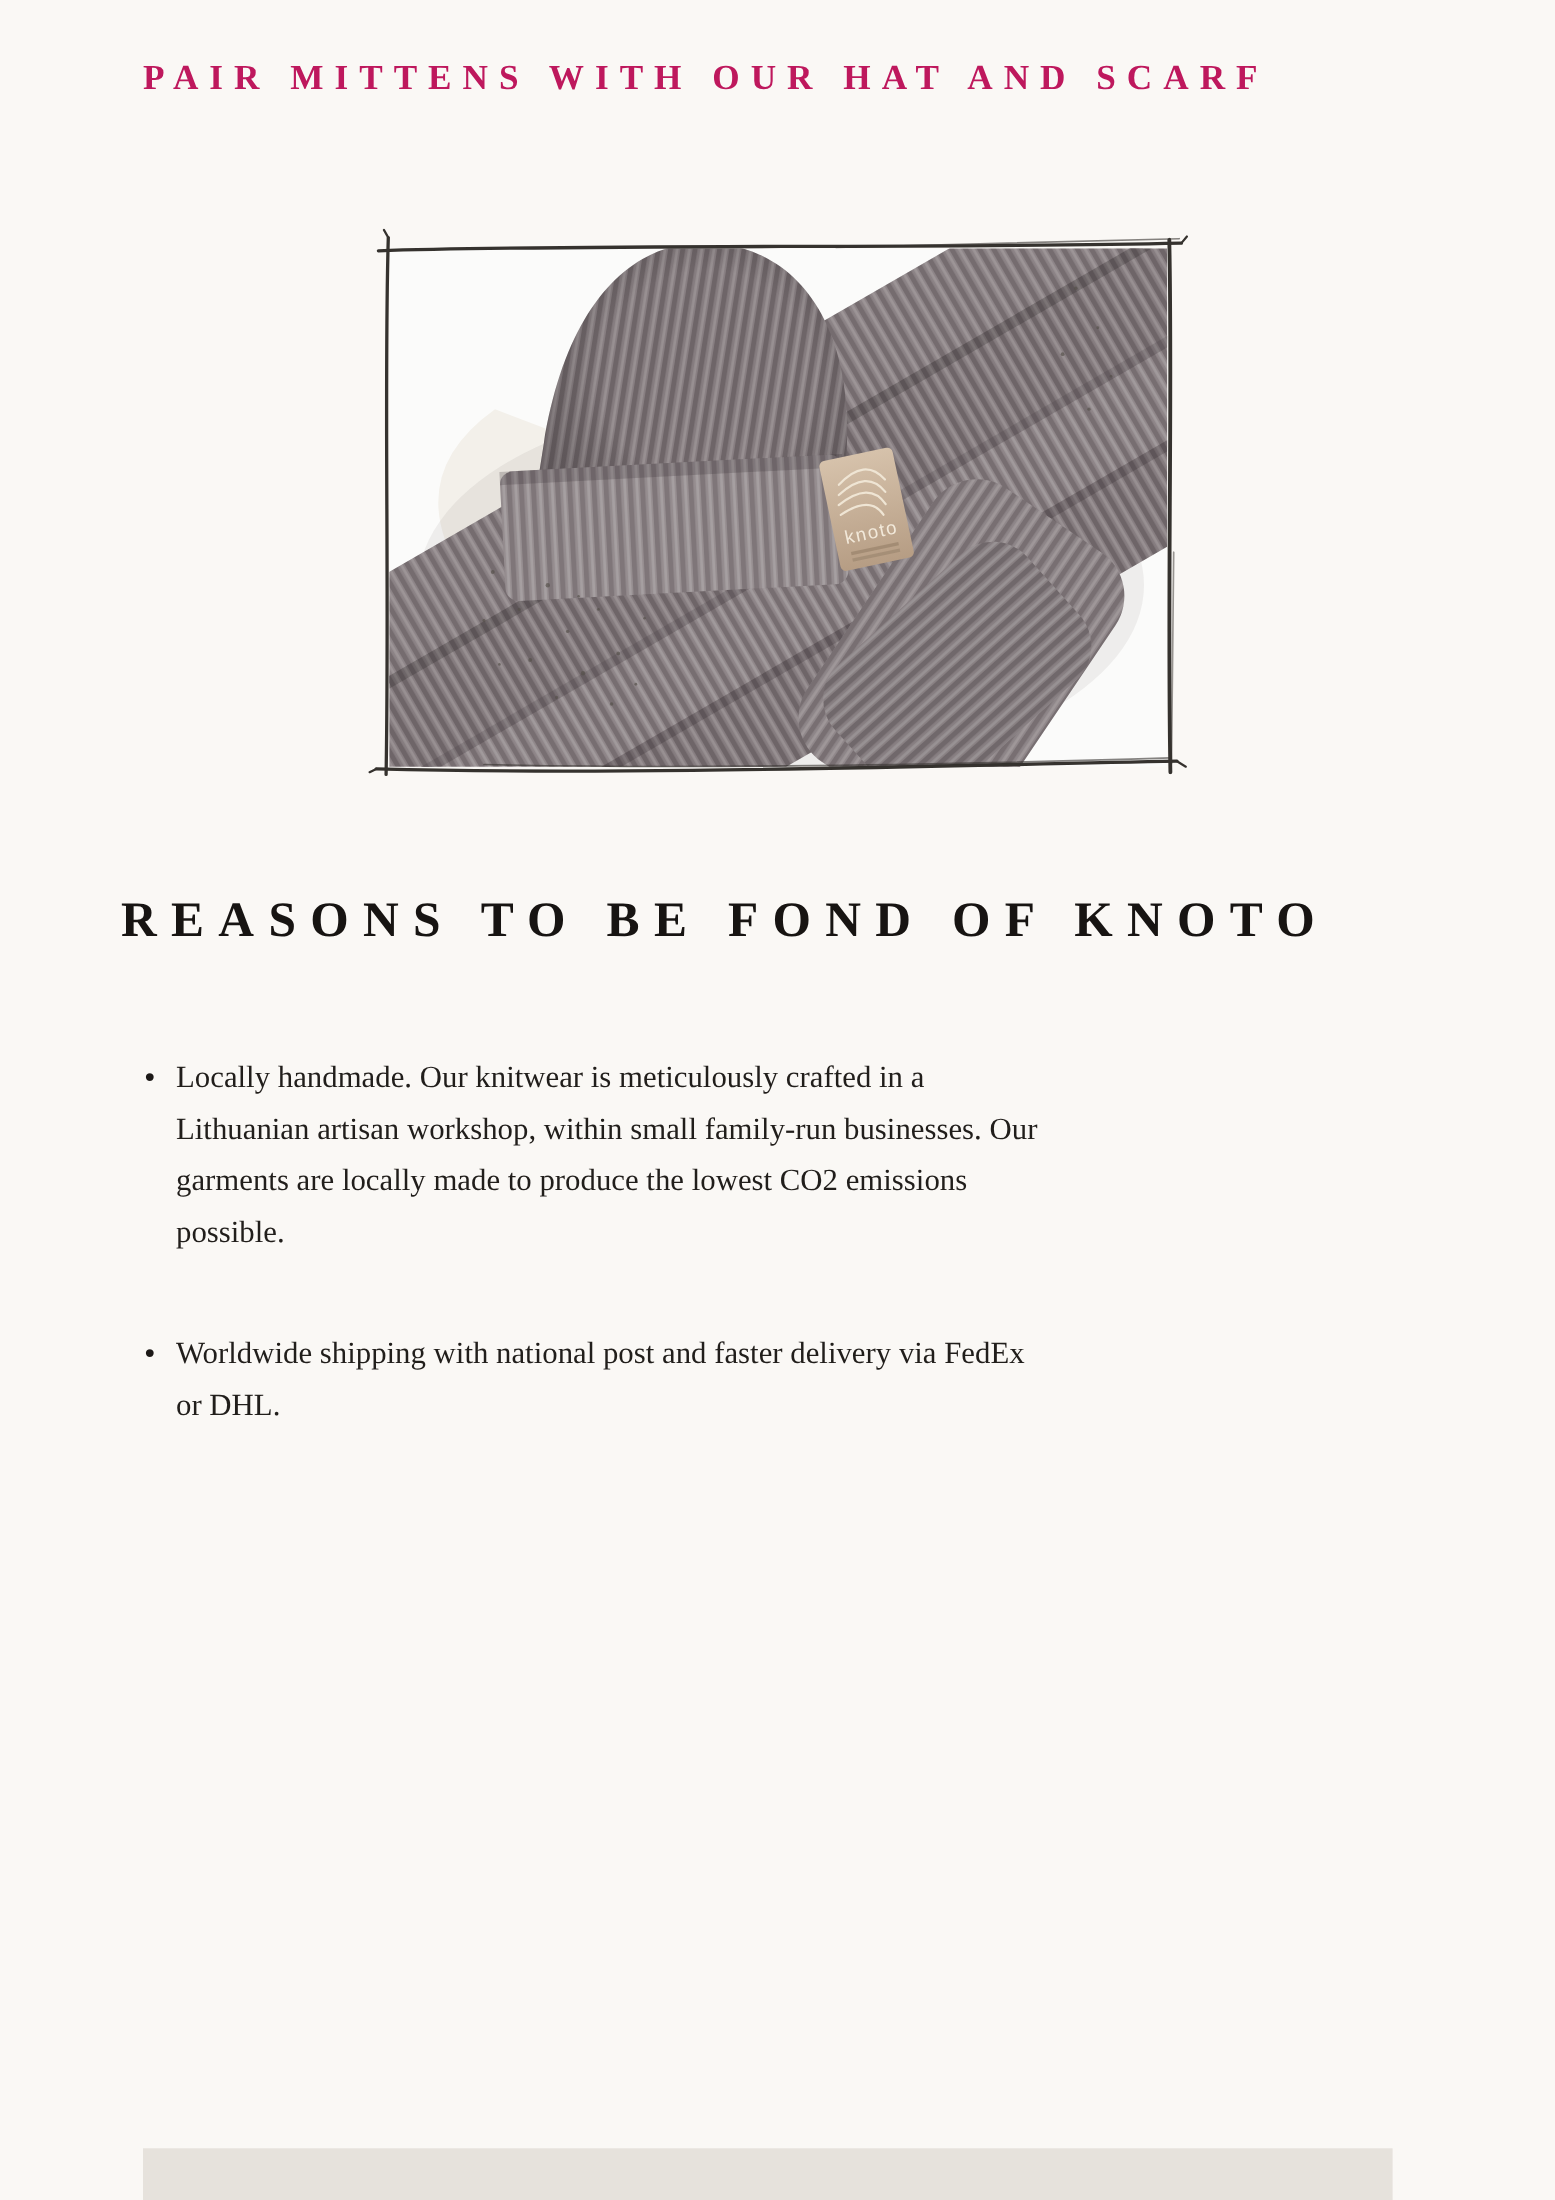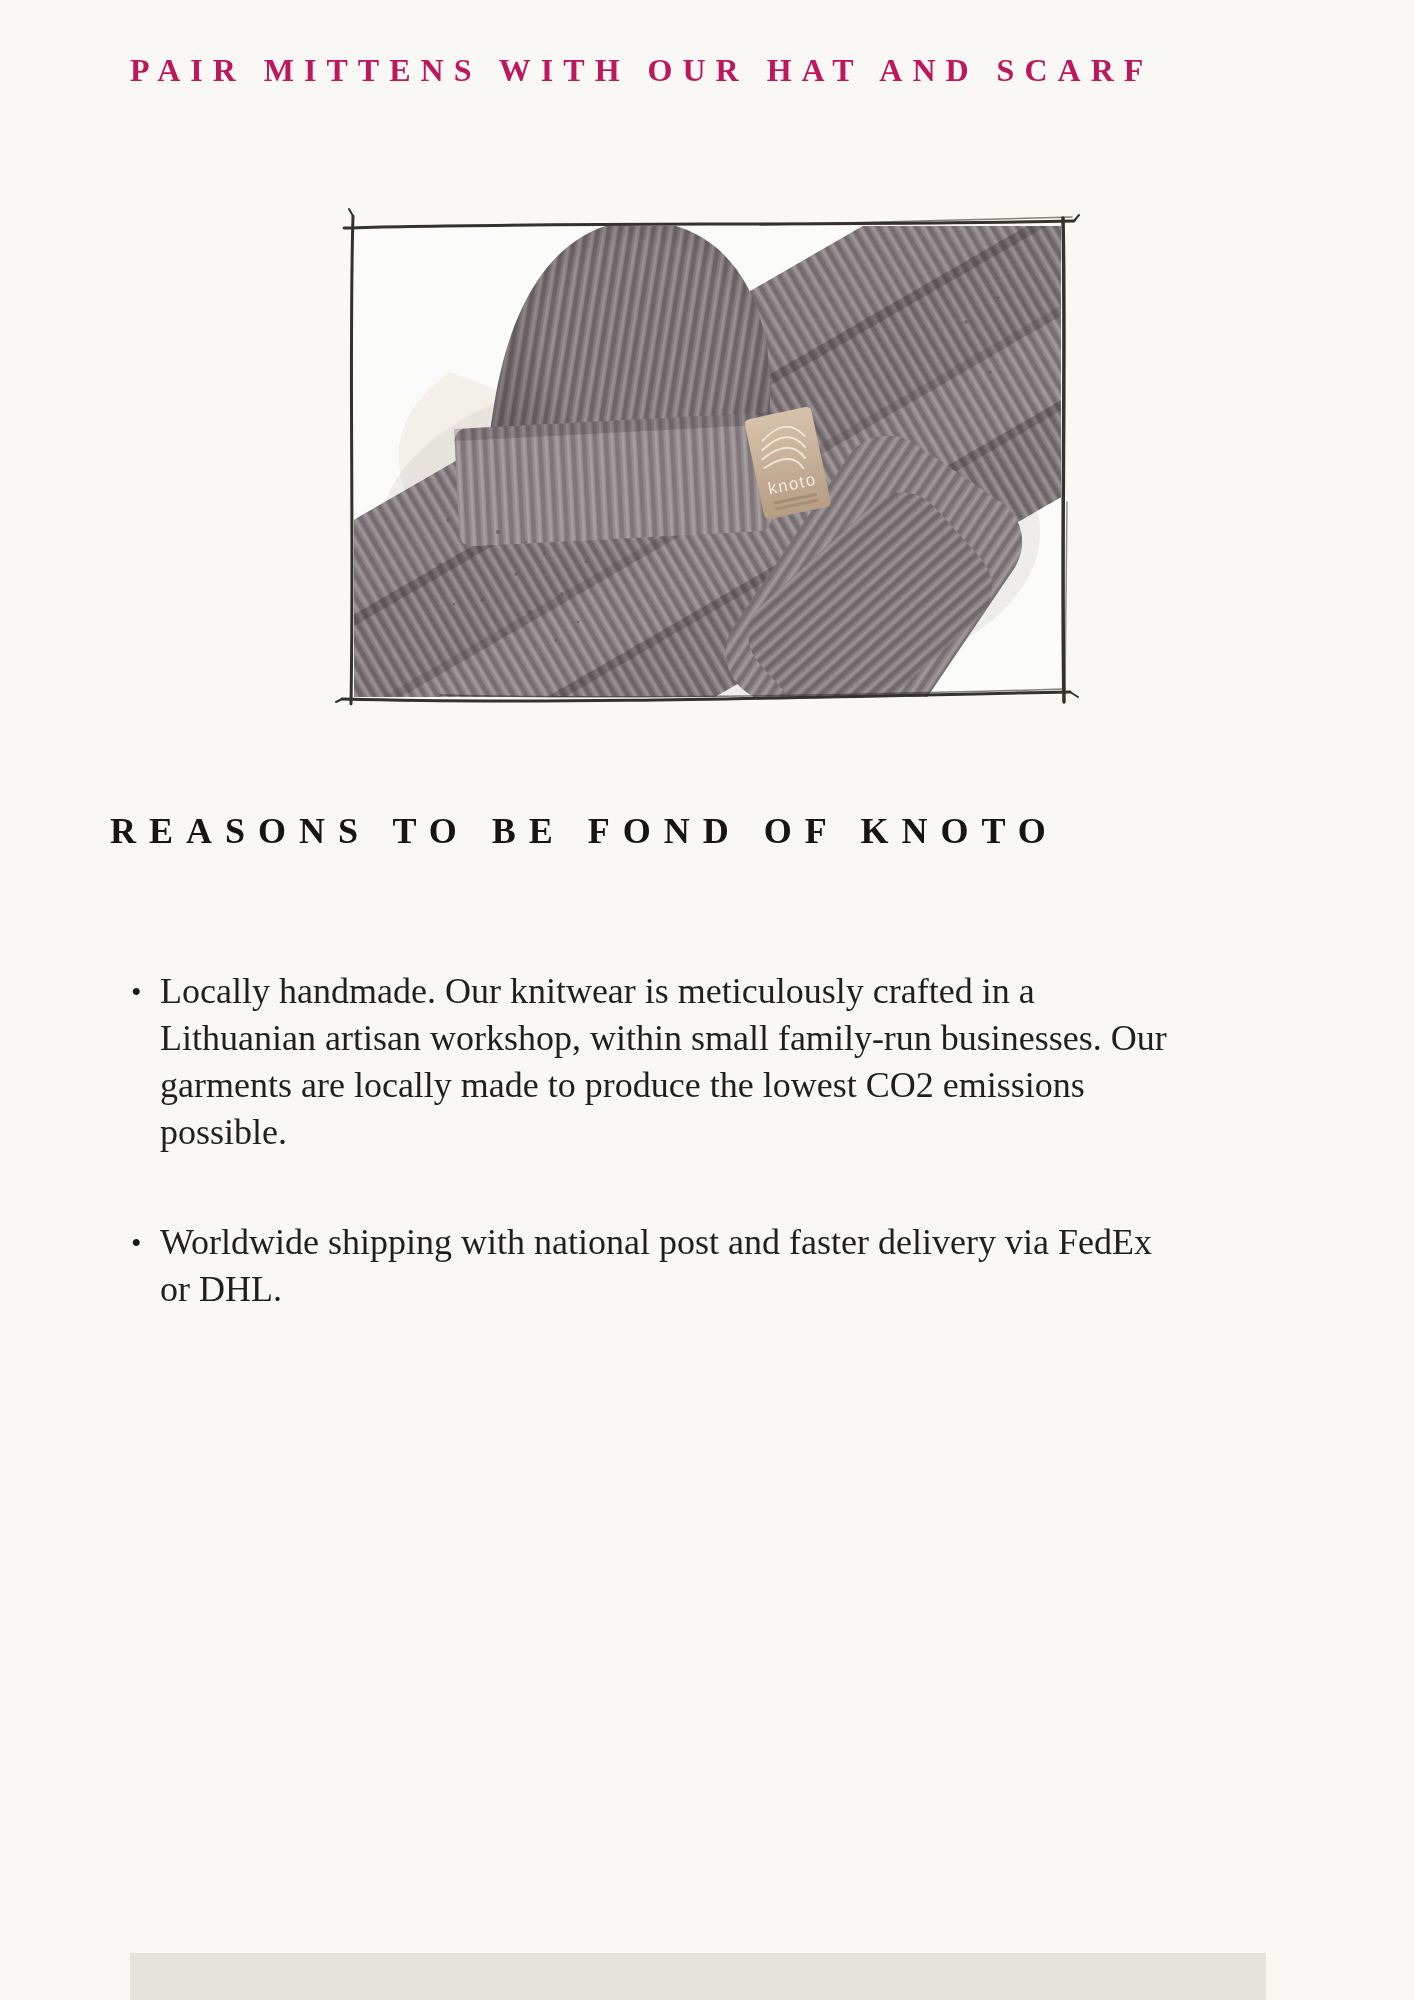--- a/index.html
+++ b/index.html
@@ -12,32 +12,32 @@
   .kicker{
     position:absolute;left:130px;top:52px;
     font-size:32px;font-weight:700;letter-spacing:10px;
     color:#be185d;white-space:nowrap;
   }
   .photo-wrap{
     position:absolute;left:330px;top:202px;width:750px;height:512px;
   }
   .section-title{
     position:absolute;left:110px;top:810px;margin:0;
-    font-size:36px;font-weight:600;letter-spacing:13px;
+    font-size:45px;font-weight:600;letter-spacing:13px;
     color:#171412;white-space:nowrap;
   }
   ul.benefits{
     position:absolute;left:160px;top:952px;margin:0;padding:0;
     list-style:none;width:1100px;
   }
   ul.benefits li{
     position:relative;
-    font-size:36px;line-height:47px;
+    font-size:28px;line-height:47px;
     white-space:pre-line;
-    margin:16px 0 63px 0;
+    margin:4px 0 63px 0;
     color:#211e1b;
   }
   ul.benefits li::before{
     content:"\2022";
     position:absolute;left:-29px;top:0px;
     font-size:30px;color:#1c1917;
   }
   .footer-bar{
     position:absolute;left:130px;top:1953px;width:1136px;height:47px;
     background:#e6e2dc;

